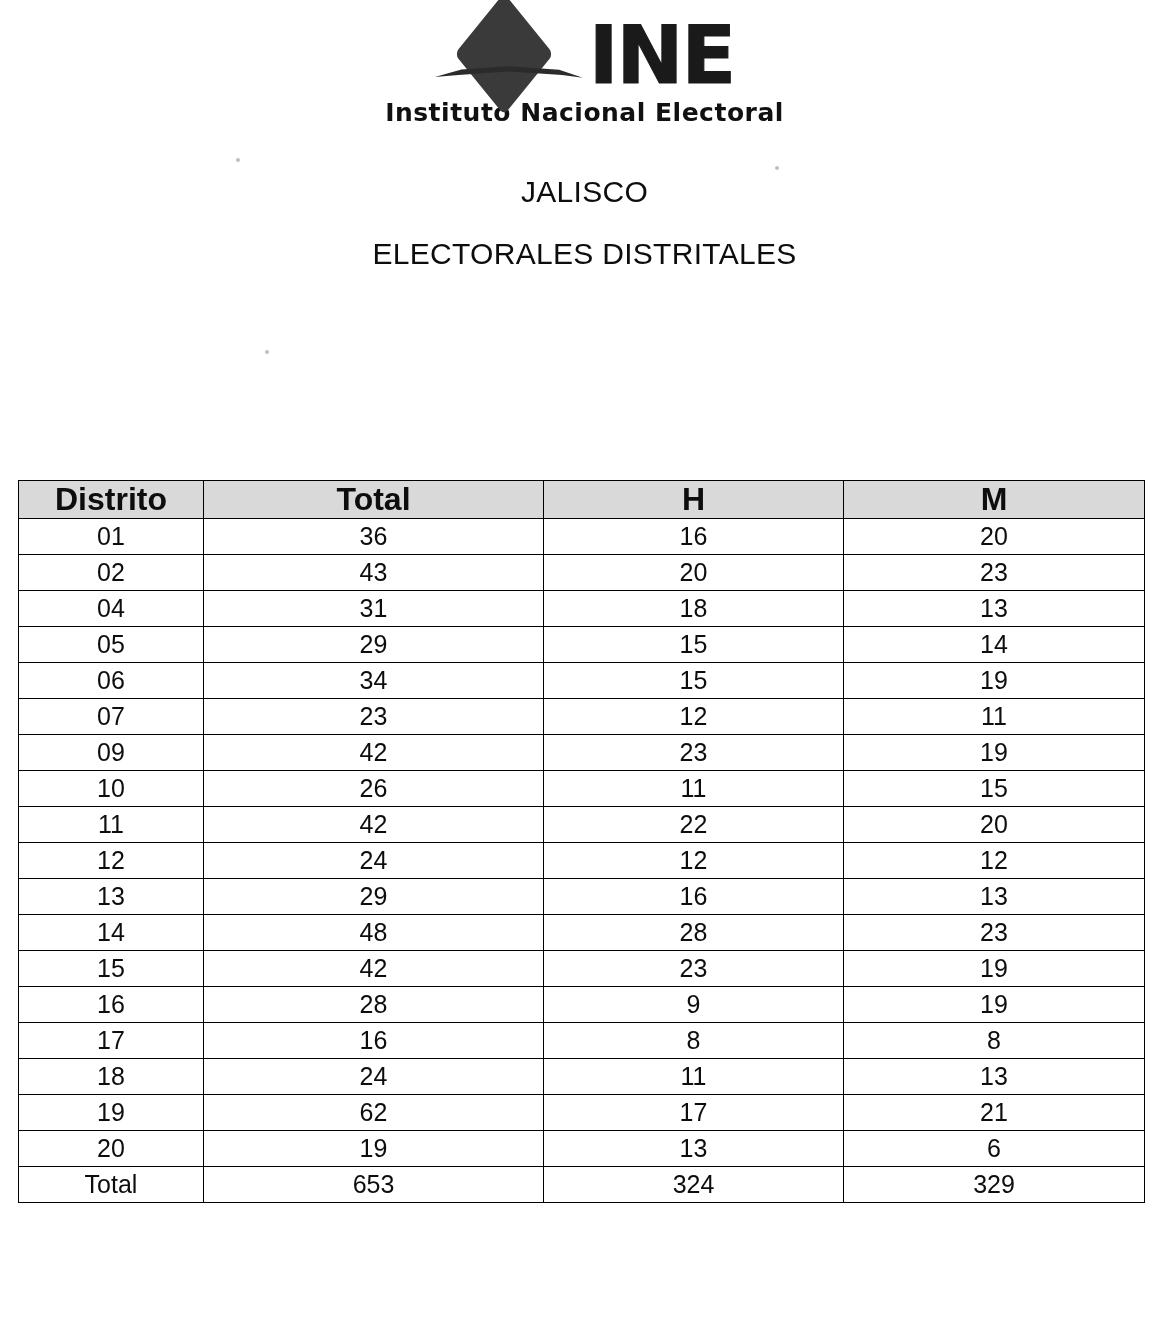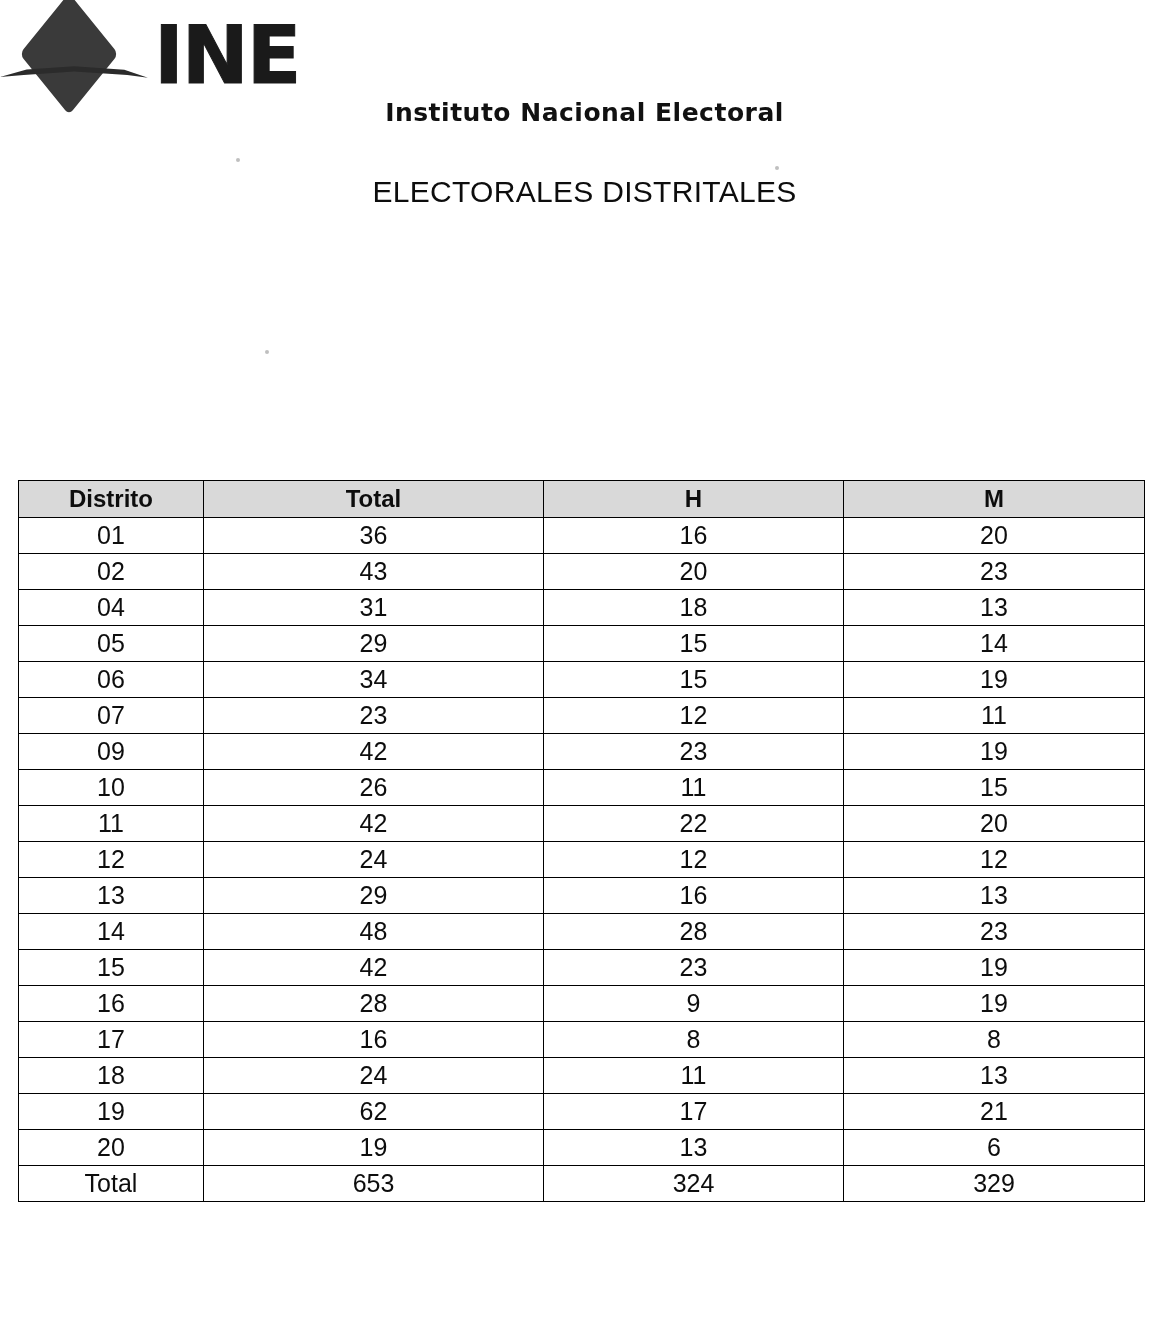--- a/index.html
+++ b/index.html
@@ -18,20 +18,21 @@
 
   
   .logo-block {
     width: 100%;
     text-align: center;
     padding-top: 10px;
   }
   .logo-row {
     display: flex;
     align-items: center;
+    justify-content: center;
     height: 92px;
   }
   .logo-mark {
     width: 150px;
     height: 90px;
     position: relative;
     margin-right: 4px;
   }
   .logo-mark .diamond {
     position: absolute;
@@ -104,21 +105,21 @@
     text-align: center;
     height: 35px;
     padding: 0;
     color: #0d0d0d;
     font-weight: normal;
   }
   table.data thead th {
     background: #d9d9d9;
     font-weight: bold;
     height: 36px;
-    font-size: 24px;
+    font-size: 32px;
   }
   col.c-distrito { width: 185px; }
   col.c-total    { width: 340px; }
   col.c-h        { width: 300px; }
   col.c-m        { width: 301px; }
 
   
   .speck {
     position: absolute;
     background: #8a8a8a;
@@ -138,20 +139,21 @@
     <span class="logo-mark">
       <span class="diamond"></span>
       <span class="swoosh"></span>
     </span>
     <span class="logo-ine">INE</span>
   </div>
   <div class="logo-sub">Instituto Nacional Electoral</div>
 </div>
 
 <div class="titles">
+  <div class="title-line">JALISCO</div>
   <div class="title-line">ELECTORALES DISTRITALES</div>
 </div>
 
 <div class="table-wrap">
   <table class="data">
     <colgroup>
       <col class="c-distrito">
       <col class="c-total">
       <col class="c-h">
       <col class="c-m">

